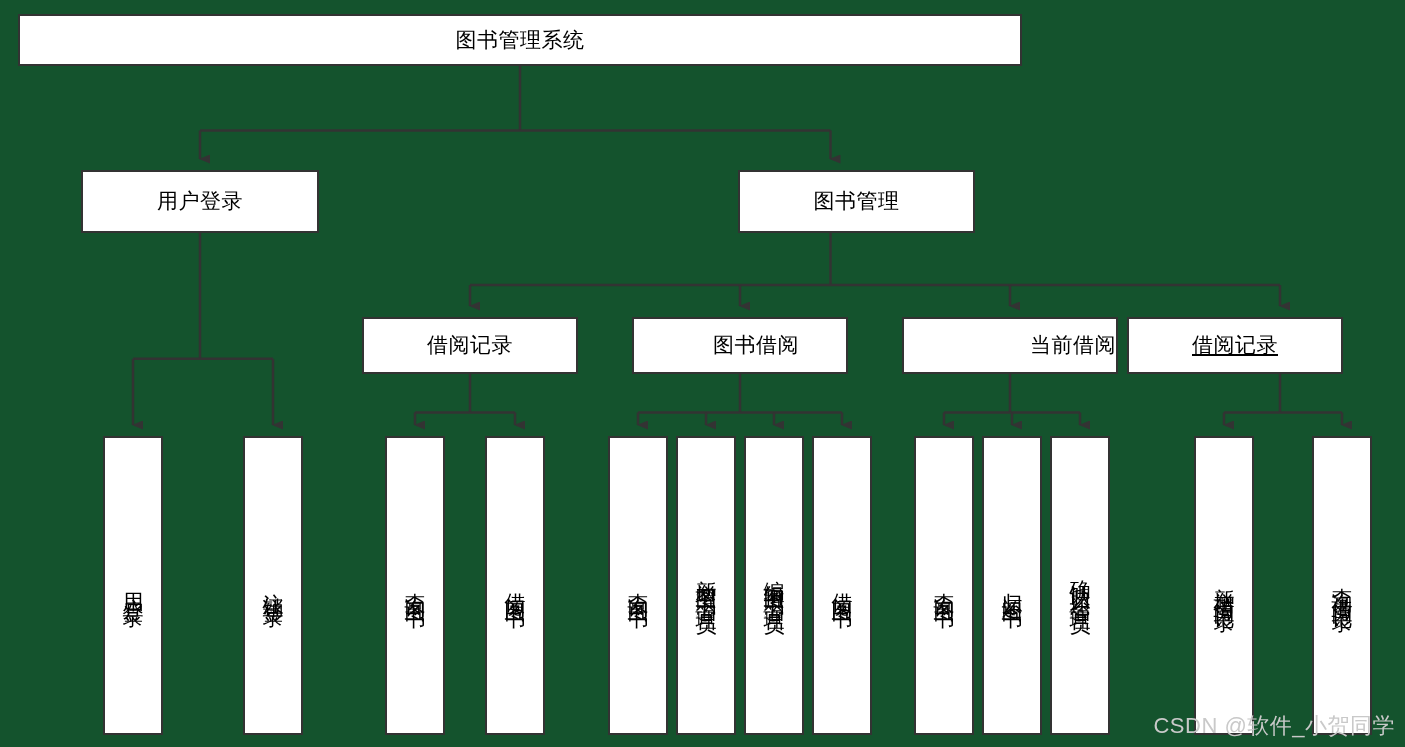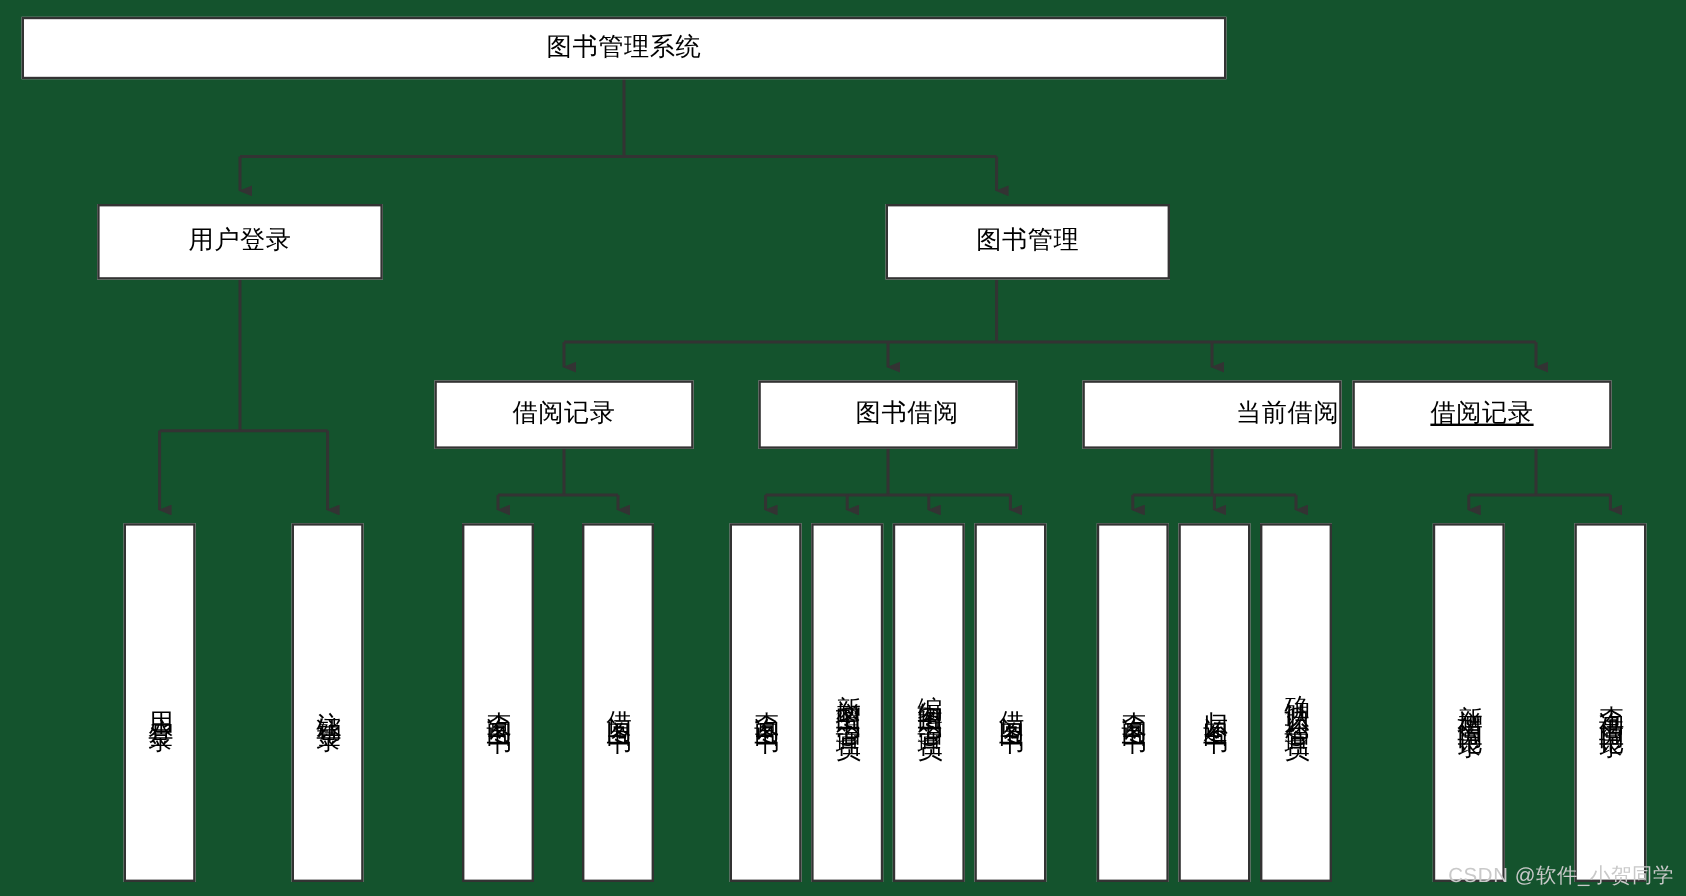--- a/index.html
+++ b/index.html
@@ -58,21 +58,21 @@
     font-size: 21px;
     letter-spacing: 5px;
     line-height: 1.05;
     white-space: nowrap;
     max-height: 268px;
   }
   .watermark {
     position: absolute;
     right: 10px;
     bottom: 6px;
-    font-size: 17px;
+    font-size: 22px;
     color: #c9c9c9;
     white-space: nowrap;
     z-index: 3;
     letter-spacing: 0.5px;
   }
 </style>
 </head>
 <body>
 
 <div id="diagram-root">

